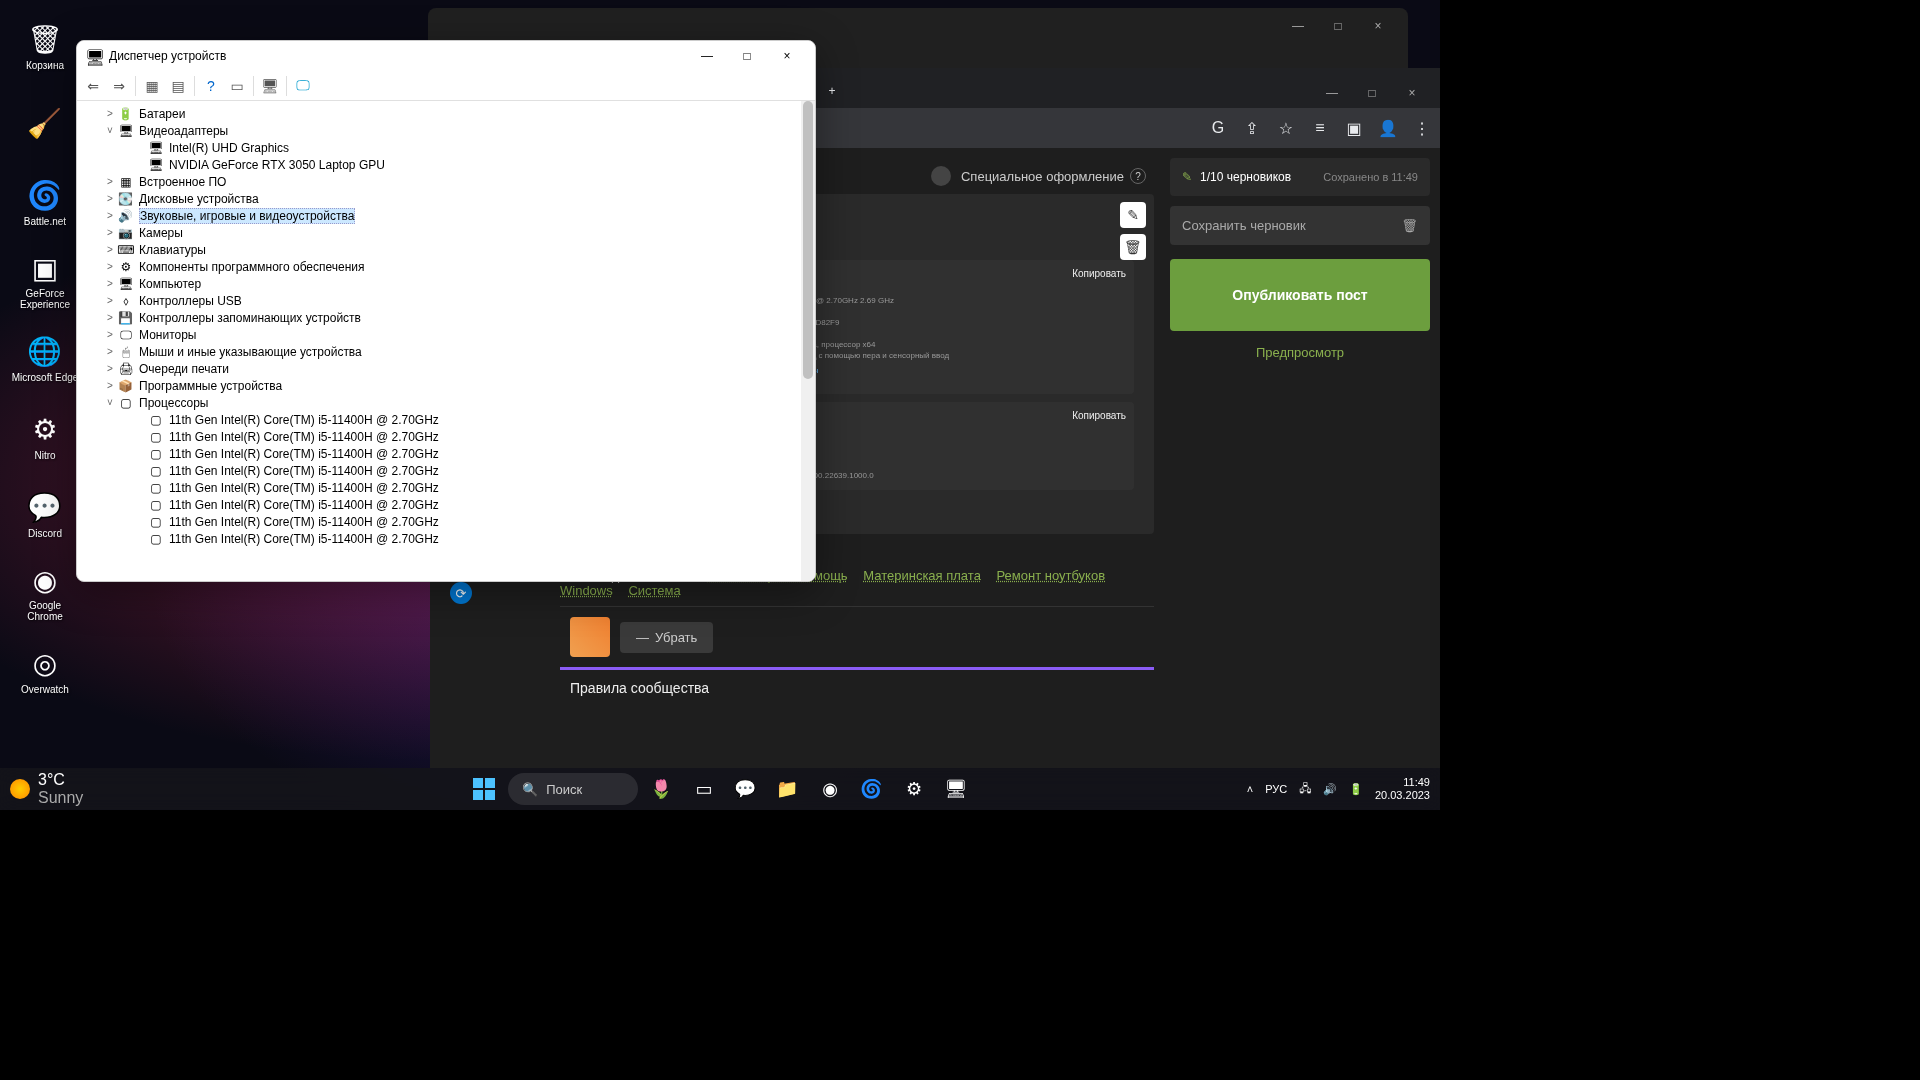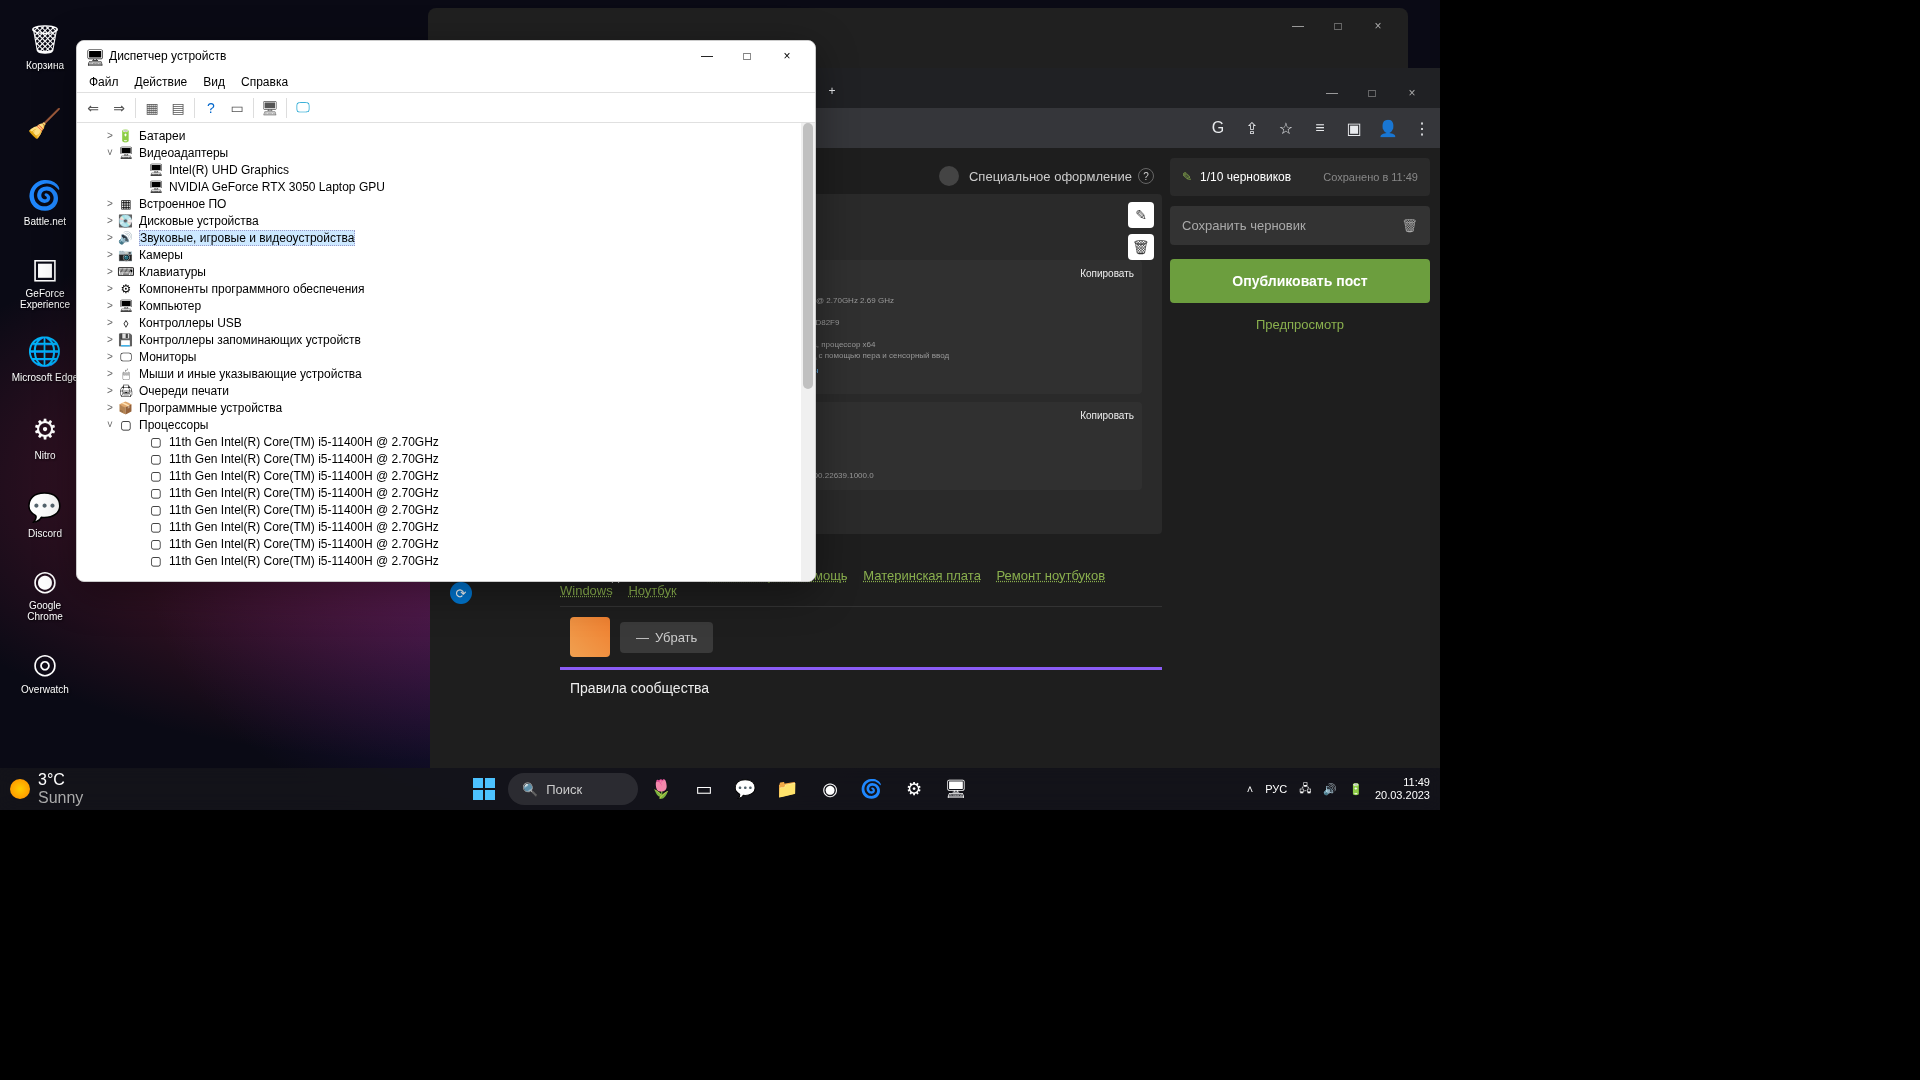--- a/index.html
+++ b/index.html
@@ -24,21 +24,21 @@
 .tab{height:34px;background:#35363a;border-radius:8px 8px 0 0;display:flex;align-items:center;padding:0 8px;margin-right:4px;color:#e8eaed;font-size:12px;max-width:180px;min-width:40px;}
 .tab.inactive{background:transparent;}
 .tab .favicon{width:16px;height:16px;margin-right:6px;border-radius:2px;flex-shrink:0;}
 .tab .label{white-space:nowrap;overflow:hidden;text-overflow:ellipsis;flex:1;}
 .tab .close{margin-left:6px;color:#9aa0a6;font-size:14px;cursor:pointer;}
 .tab.new{background:transparent;min-width:30px;justify-content:center;}
 .chrome-toolbar{height:40px;background:#35363a;display:flex;align-items:center;justify-content:flex-end;padding:0 8px;gap:14px;color:#e8eaed;}
 .chrome-toolbar .ticon{width:20px;height:20px;display:flex;align-items:center;justify-content:center;font-size:16px;cursor:pointer;}
 .chrome-content{position:relative;height:calc(100% - 80px);background:#1e1e1e;overflow:hidden;}
 
-.post-area{position:absolute;left:120px;top:0;right:0;bottom:0;display:flex;gap:8px;padding:10px;}
+.post-area{position:absolute;left:120px;top:0;right:0;bottom:0;display:flex;gap:16px;padding:10px;}
 .post-main{flex:1;min-width:0;}
 .special{display:flex;align-items:center;justify-content:flex-end;color:#ccc;font-size:13px;padding:8px;}
 .special .dot{width:20px;height:20px;border-radius:50%;background:#444;margin-right:10px;}
 .screenshot-preview{position:relative;background:#2a2a2a;border-radius:4px;overflow:hidden;height:340px;}
 .screenshot-preview .inner{padding:15px 20px;color:#ccc;font-size:9px;}
 .screenshot-preview .breadcrumb{color:#fff;font-size:12px;margin-bottom:10px;}
 .screenshot-preview .section{background:rgba(255,255,255,0.03);border-radius:4px;padding:8px;margin-bottom:8px;}
 .screenshot-preview .sec-head{display:flex;justify-content:space-between;color:#eee;font-size:10px;margin-bottom:6px;}
 .screenshot-preview .kv{display:flex;font-size:8px;color:#999;margin-bottom:2px;}
 .screenshot-preview .kv .k{width:90px;color:#aaa;}
@@ -52,21 +52,21 @@
 .community .info{flex:1;color:#eee;font-size:13px;}
 .community .info .sub{color:#888;font-size:11px;}
 .community .ext{color:#888;font-size:12px;margin-left:4px;}
 .community .remove{background:#3a3a3a;color:#ccc;padding:8px 16px;border-radius:4px;font-size:13px;display:flex;align-items:center;gap:6px;}
 .rules{color:#eee;font-size:14px;padding:10px;border-top:3px solid #8b5cf6;}
 .post-side{width:260px;flex-shrink:0;}
 .drafts{background:#2a2a2a;border-radius:4px;padding:12px;color:#ccc;font-size:12px;display:flex;align-items:center;gap:8px;}
 .drafts .count{color:#ffffff;}
 .drafts .saved{margin-left:auto;color:#888;font-size:11px;}
 .save-draft{background:#333;color:#aaa;padding:12px;border-radius:4px;margin-top:10px;text-align:center;font-size:13px;display:flex;align-items:center;justify-content:space-between;}
-.publish{background:#6c9e3e;color:#fff;padding:14px;border-radius:4px;margin-top:14px;text-align:center;font-size:14px;font-weight:600;cursor:pointer;}
+.publish{background:#6c9e3e;color:#fff;padding:28px;border-radius:4px;margin-top:14px;text-align:center;font-size:14px;font-weight:600;cursor:pointer;}
 .preview-link{color:#8ab04e;text-align:center;margin-top:14px;font-size:13px;}
 
 .devmgr{position:absolute;left:76px;top:40px;width:740px;height:542px;background:#fff;border:1px solid #ccc;border-radius:8px;box-shadow:0 10px 40px rgba(0,0,0,0.4);display:flex;flex-direction:column;overflow:hidden;}
 .devmgr .titlebar{height:30px;display:flex;align-items:center;padding:0 8px;background:#fff;}
 .devmgr .titlebar .ticon{width:16px;height:16px;margin-right:8px;}
 .devmgr .titlebar .title{flex:1;font-size:12px;color:#000;}
 .devmgr .titlebar .wctl{width:40px;height:28px;display:flex;align-items:center;justify-content:center;font-size:12px;color:#000;cursor:pointer;}
 .devmgr .menubar{height:22px;display:flex;align-items:center;padding:0 4px;border-bottom:1px solid #e0e0e0;font-size:12px;color:#000;}
 .devmgr .menubar span{padding:0 8px;cursor:pointer;}
 .devmgr .toolbar{height:30px;display:flex;align-items:center;padding:0 4px;border-bottom:1px solid #e0e0e0;gap:2px;}
@@ -267,21 +267,21 @@
                     </div>
                     <div class="kv">
                       <div class="k">Взаимодействие</div>
                       <div>Windows Feature Experience Pack 1000.22639.1000.0</div>
                     </div>
                   </div>
               </div>
             </div>
           </div>
           <div class="tags-hint">От 2 до 20 тегов через запятую</div>
-          <div class="tags-row"><span>Рекомендованные теги:</span> <span id="rec-tags"><a>Компьютерная помощь</a> <a>Материнская плата</a> <a>Ремонт ноутбуков</a> <a>Windows</a> <a>Ноутбук</a> </span></div>
+          <div class="tags-row"><span>Рекомендованные теги:</span> <span id="rec-tags"><a>Компьютерная помощь</a> <a>Материнская плата</a> <a>Ремонт ноутбуков</a> <a>Windows</a> <a>Система</a> </span></div>
           <div class="community">
             <div class="avatar"></div>
             <div class="remove">
                 <span>—</span>
                 <span>Убрать</span>
               </div>
           </div>
           <div class="rules">Правила сообщества</div>
         </div>
         <div class="post-side">
@@ -304,26 +304,20 @@
   <div class="sync-badge">⟳</div>
 
   <div class="devmgr">
     <div class="titlebar">
       <span class="ticon">🖥</span>
       <span class="title">Диспетчер устройств</span>
       <div class="wctl">—</div>
       <div class="wctl">□</div>
       <div class="wctl">×</div>
     </div>
-    <div class="menubar" id="devmgr-menus">
-        <span>Файл</span>
-        <span>Действие</span>
-        <span>Вид</span>
-        <span>Справка</span>
-      </div>
     <div class="toolbar">
       <div class="tbtn">⇐</div>
       <div class="tbtn">⇒</div>
       <div class="sep"></div>
       <div class="tbtn">▦</div>
       <div class="tbtn">▤</div>
       <div class="sep"></div>
       <div class="tbtn" style="color:#06c;">?</div>
       <div class="tbtn">▭</div>
       <div class="sep"></div>

